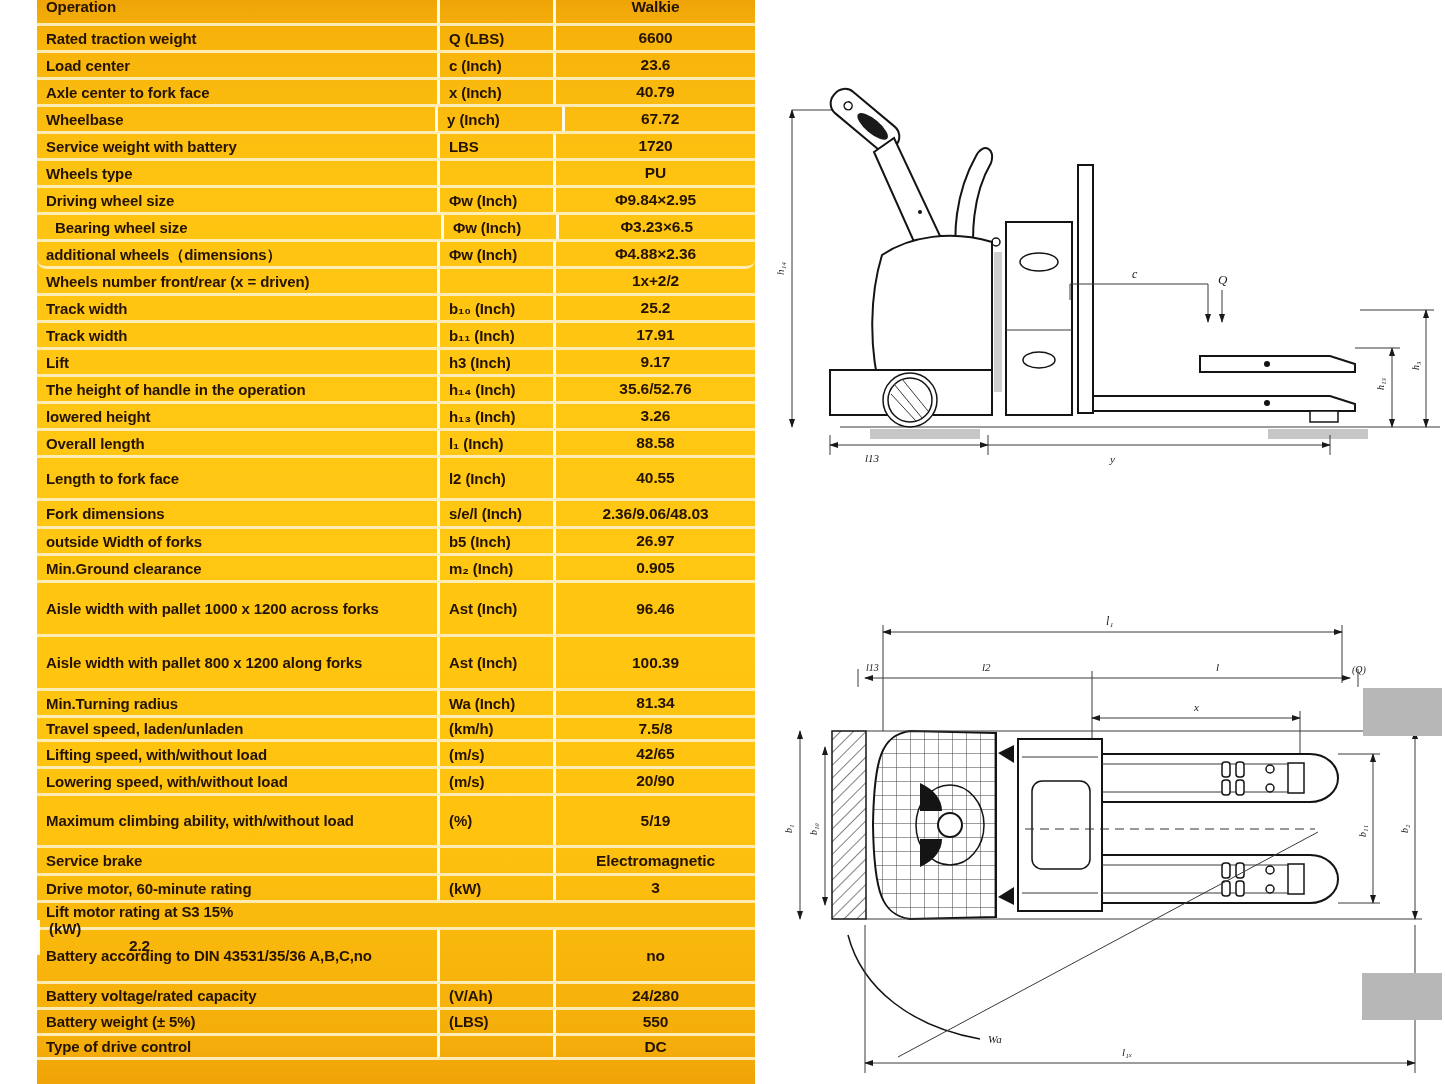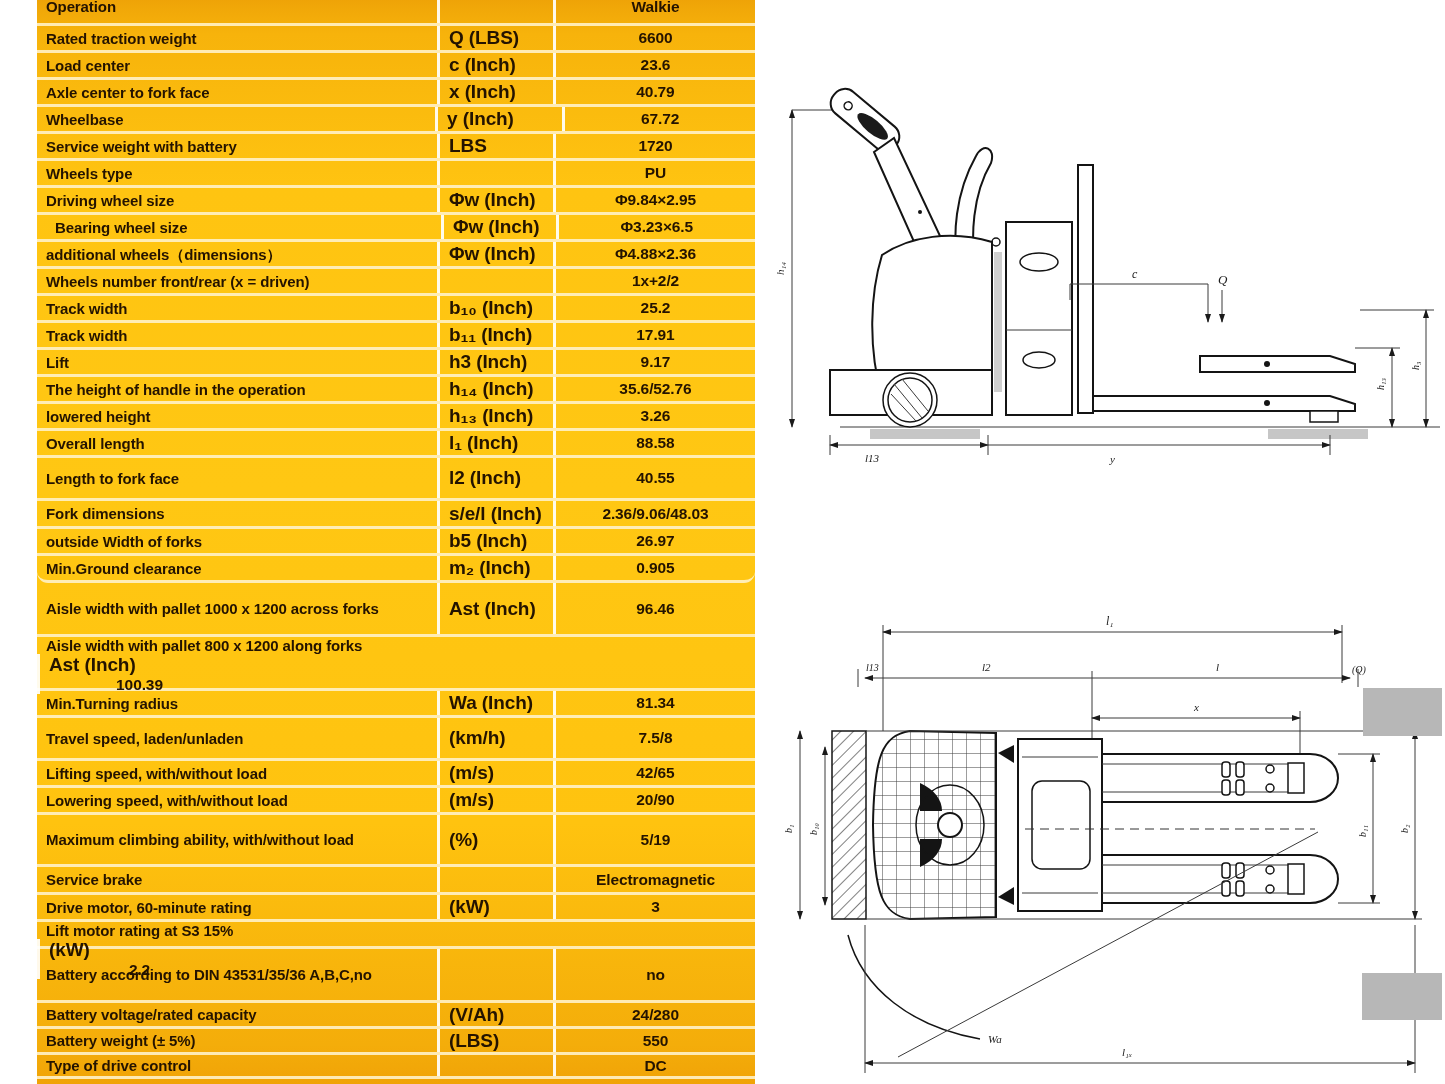--- a/index.html
+++ b/index.html
@@ -10,21 +10,21 @@
   }
   
   .spec-table{
     position:absolute;left:37px;top:-10px;width:718px;height:1110px;
     background:linear-gradient(180deg,#ec9f06 0%,#f7b30b 4%,#ffc411 18%,#ffc713 45%,#ffc30f 75%,#f4ad0a 95%,#ef9f05 100%);
     box-sizing:border-box;
   }
   .row{display:flex;box-sizing:border-box;border-bottom:3px solid rgba(255,240,195,.92);}
   .cell{box-sizing:border-box;display:flex;align-items:center;color:#241300;font-weight:700;letter-spacing:-.1px;}
   .cell-label{width:400px;padding-left:9px;padding-right:6px;font-size:15px;line-height:17px;}
-  .cell-symbol{width:116px;padding-left:9px;font-size:19px;border-left:3px solid rgba(255,255,255,.92);}
+  .cell-symbol{width:116px;padding-left:9px;font-size:15px;border-left:3px solid rgba(255,255,255,.92);}
   .cell-value{width:202px;justify-content:center;text-align:center;font-size:15.5px;border-left:3px solid rgba(255,255,255,.92);}
   
   .drawing{position:absolute;}
   svg text{font-family:"Liberation Serif","DejaVu Serif",serif;font-style:italic;fill:#1c1c1c;}
   .thin{stroke:#3a3a3a;stroke-width:1;fill:none;}
   .out{stroke:#141414;stroke-width:2;fill:#ffffff;}
   .out15{stroke:#141414;stroke-width:1.5;fill:#ffffff;}
   .nofill{stroke:#141414;stroke-width:1.5;fill:none;}
 </style>
 </head>
@@ -69,21 +69,21 @@
     <div class="row" style="height: 27px;">
       <div class="cell cell-label">Driving wheel size</div>
       <div class="cell cell-symbol">Φw (Inch)</div>
       <div class="cell cell-value">Φ9.84×2.95</div>
     </div>
     <div class="row" style="height: 27px; padding-left: 9px;">
       <div class="cell cell-label">Bearing wheel size</div>
       <div class="cell cell-symbol">Φw (Inch)</div>
       <div class="cell cell-value">Φ3.23×6.5</div>
     </div>
-    <div class="row" style="height: 27px;">
+    <div class="row" style="height: 27px; border-radius: 9px;">
       <div class="cell cell-label">additional wheels（dimensions）</div>
       <div class="cell cell-symbol">Φw (Inch)</div>
       <div class="cell cell-value">Φ4.88×2.36</div>
     </div>
     <div class="row" style="height: 27px;">
       <div class="cell cell-label">Wheels number front/rear (x = driven)</div>
       <div class="cell cell-symbol"></div>
       <div class="cell cell-value">1x+2/2</div>
     </div>
     <div class="row" style="height: 27px;">
@@ -124,41 +124,41 @@
     <div class="row" style="height: 28px;">
       <div class="cell cell-label">Fork dimensions</div>
       <div class="cell cell-symbol">s/e/l (Inch)</div>
       <div class="cell cell-value">2.36/9.06/48.03</div>
     </div>
     <div class="row" style="height: 27px;">
       <div class="cell cell-label">outside Width of forks</div>
       <div class="cell cell-symbol">b5 (Inch)</div>
       <div class="cell cell-value">26.97</div>
     </div>
-    <div class="row" style="height: 27px; border-radius: 11px;">
+    <div class="row" style="height: 27px;">
       <div class="cell cell-label">Min.Ground clearance</div>
       <div class="cell cell-symbol">m₂ (Inch)</div>
       <div class="cell cell-value">0.905</div>
     </div>
     <div class="row" style="height: 54px;">
       <div class="cell cell-label">Aisle width with pallet 1000 x 1200 across forks</div>
       <div class="cell cell-symbol">Ast (Inch)</div>
       <div class="cell cell-value">96.46</div>
     </div>
-    <div class="row" style="height: 54px; flex-direction: column;">
+    <div class="row" style="height: 54px;">
       <div class="cell cell-label">Aisle width with pallet 800 x 1200 along forks</div>
       <div class="cell cell-symbol">Ast (Inch)</div>
       <div class="cell cell-value">100.39</div>
     </div>
     <div class="row" style="height: 27px;">
       <div class="cell cell-label">Min.Turning radius</div>
       <div class="cell cell-symbol">Wa (Inch)</div>
       <div class="cell cell-value">81.34</div>
     </div>
-    <div class="row" style="height: 43px; justify-content: flex-end;">
+    <div class="row" style="height: 24px; justify-content: flex-end;">
       <div class="cell cell-label">Travel speed, laden/unladen</div>
       <div class="cell cell-symbol">(km/h)</div>
       <div class="cell cell-value">7.5/8</div>
     </div>
     <div class="row" style="height: 27px;">
       <div class="cell cell-label">Lifting speed, with/without load</div>
       <div class="cell cell-symbol">(m/s)</div>
       <div class="cell cell-value">42/65</div>
     </div>
     <div class="row" style="height: 27px;">

